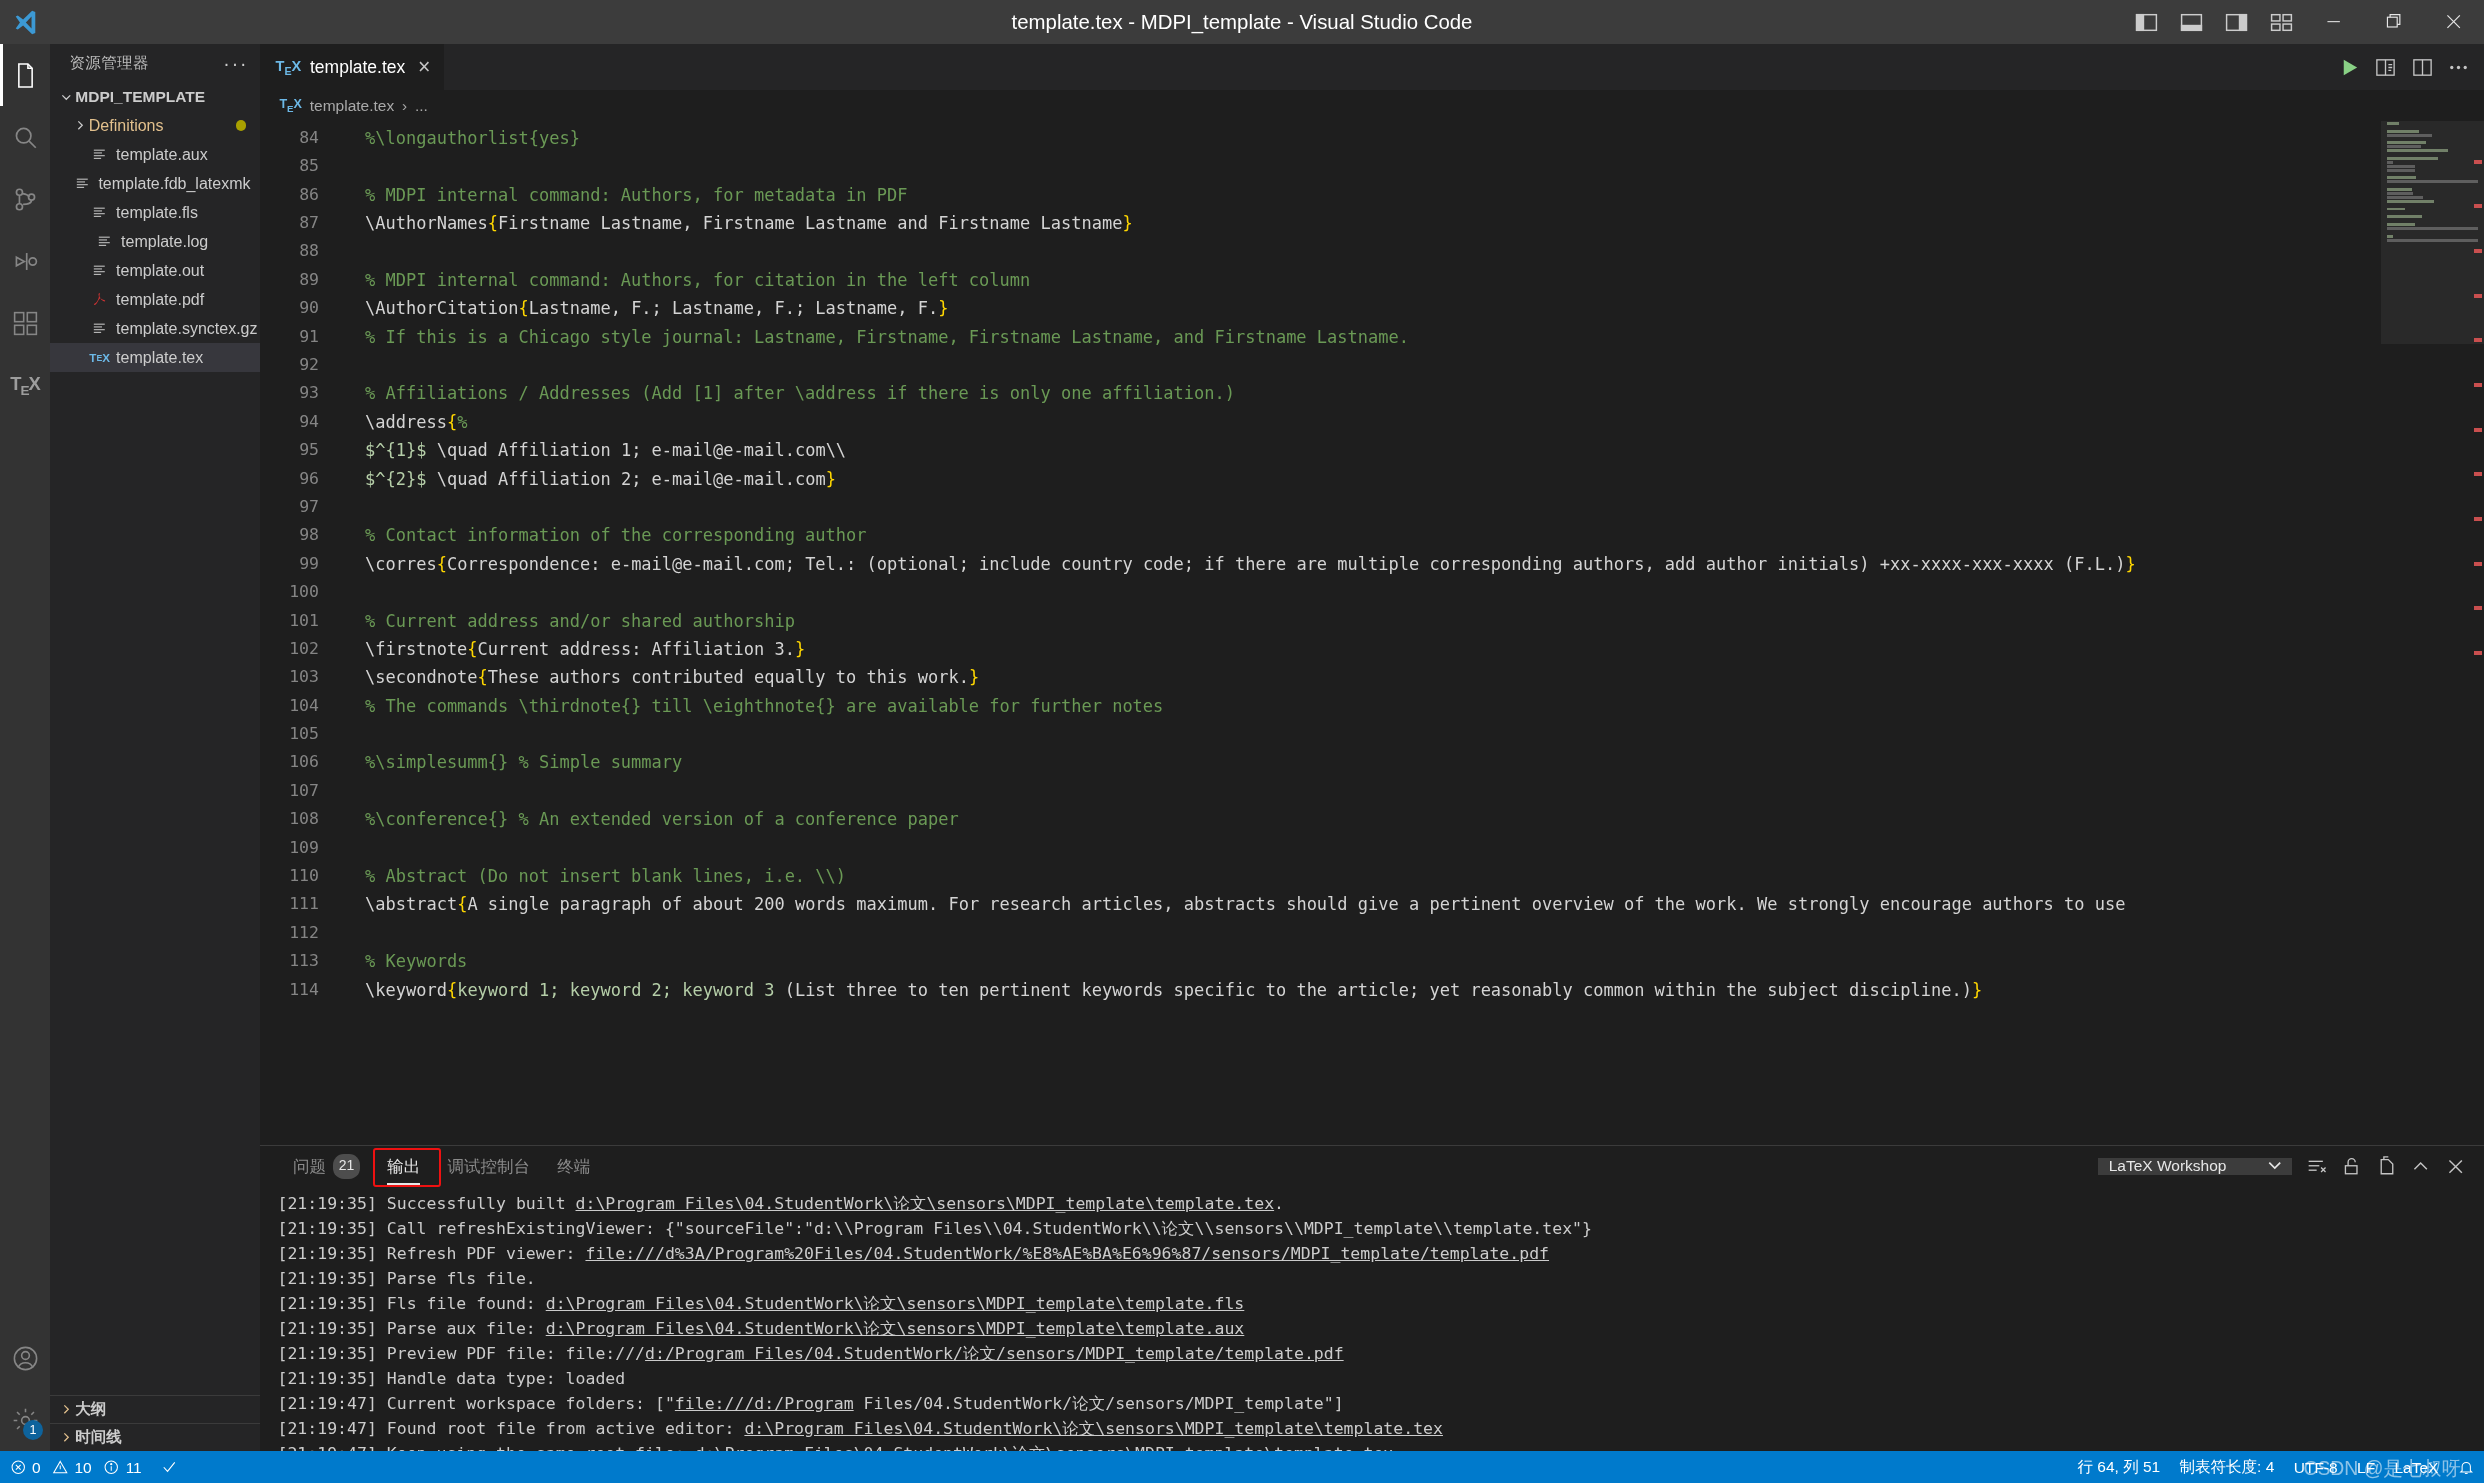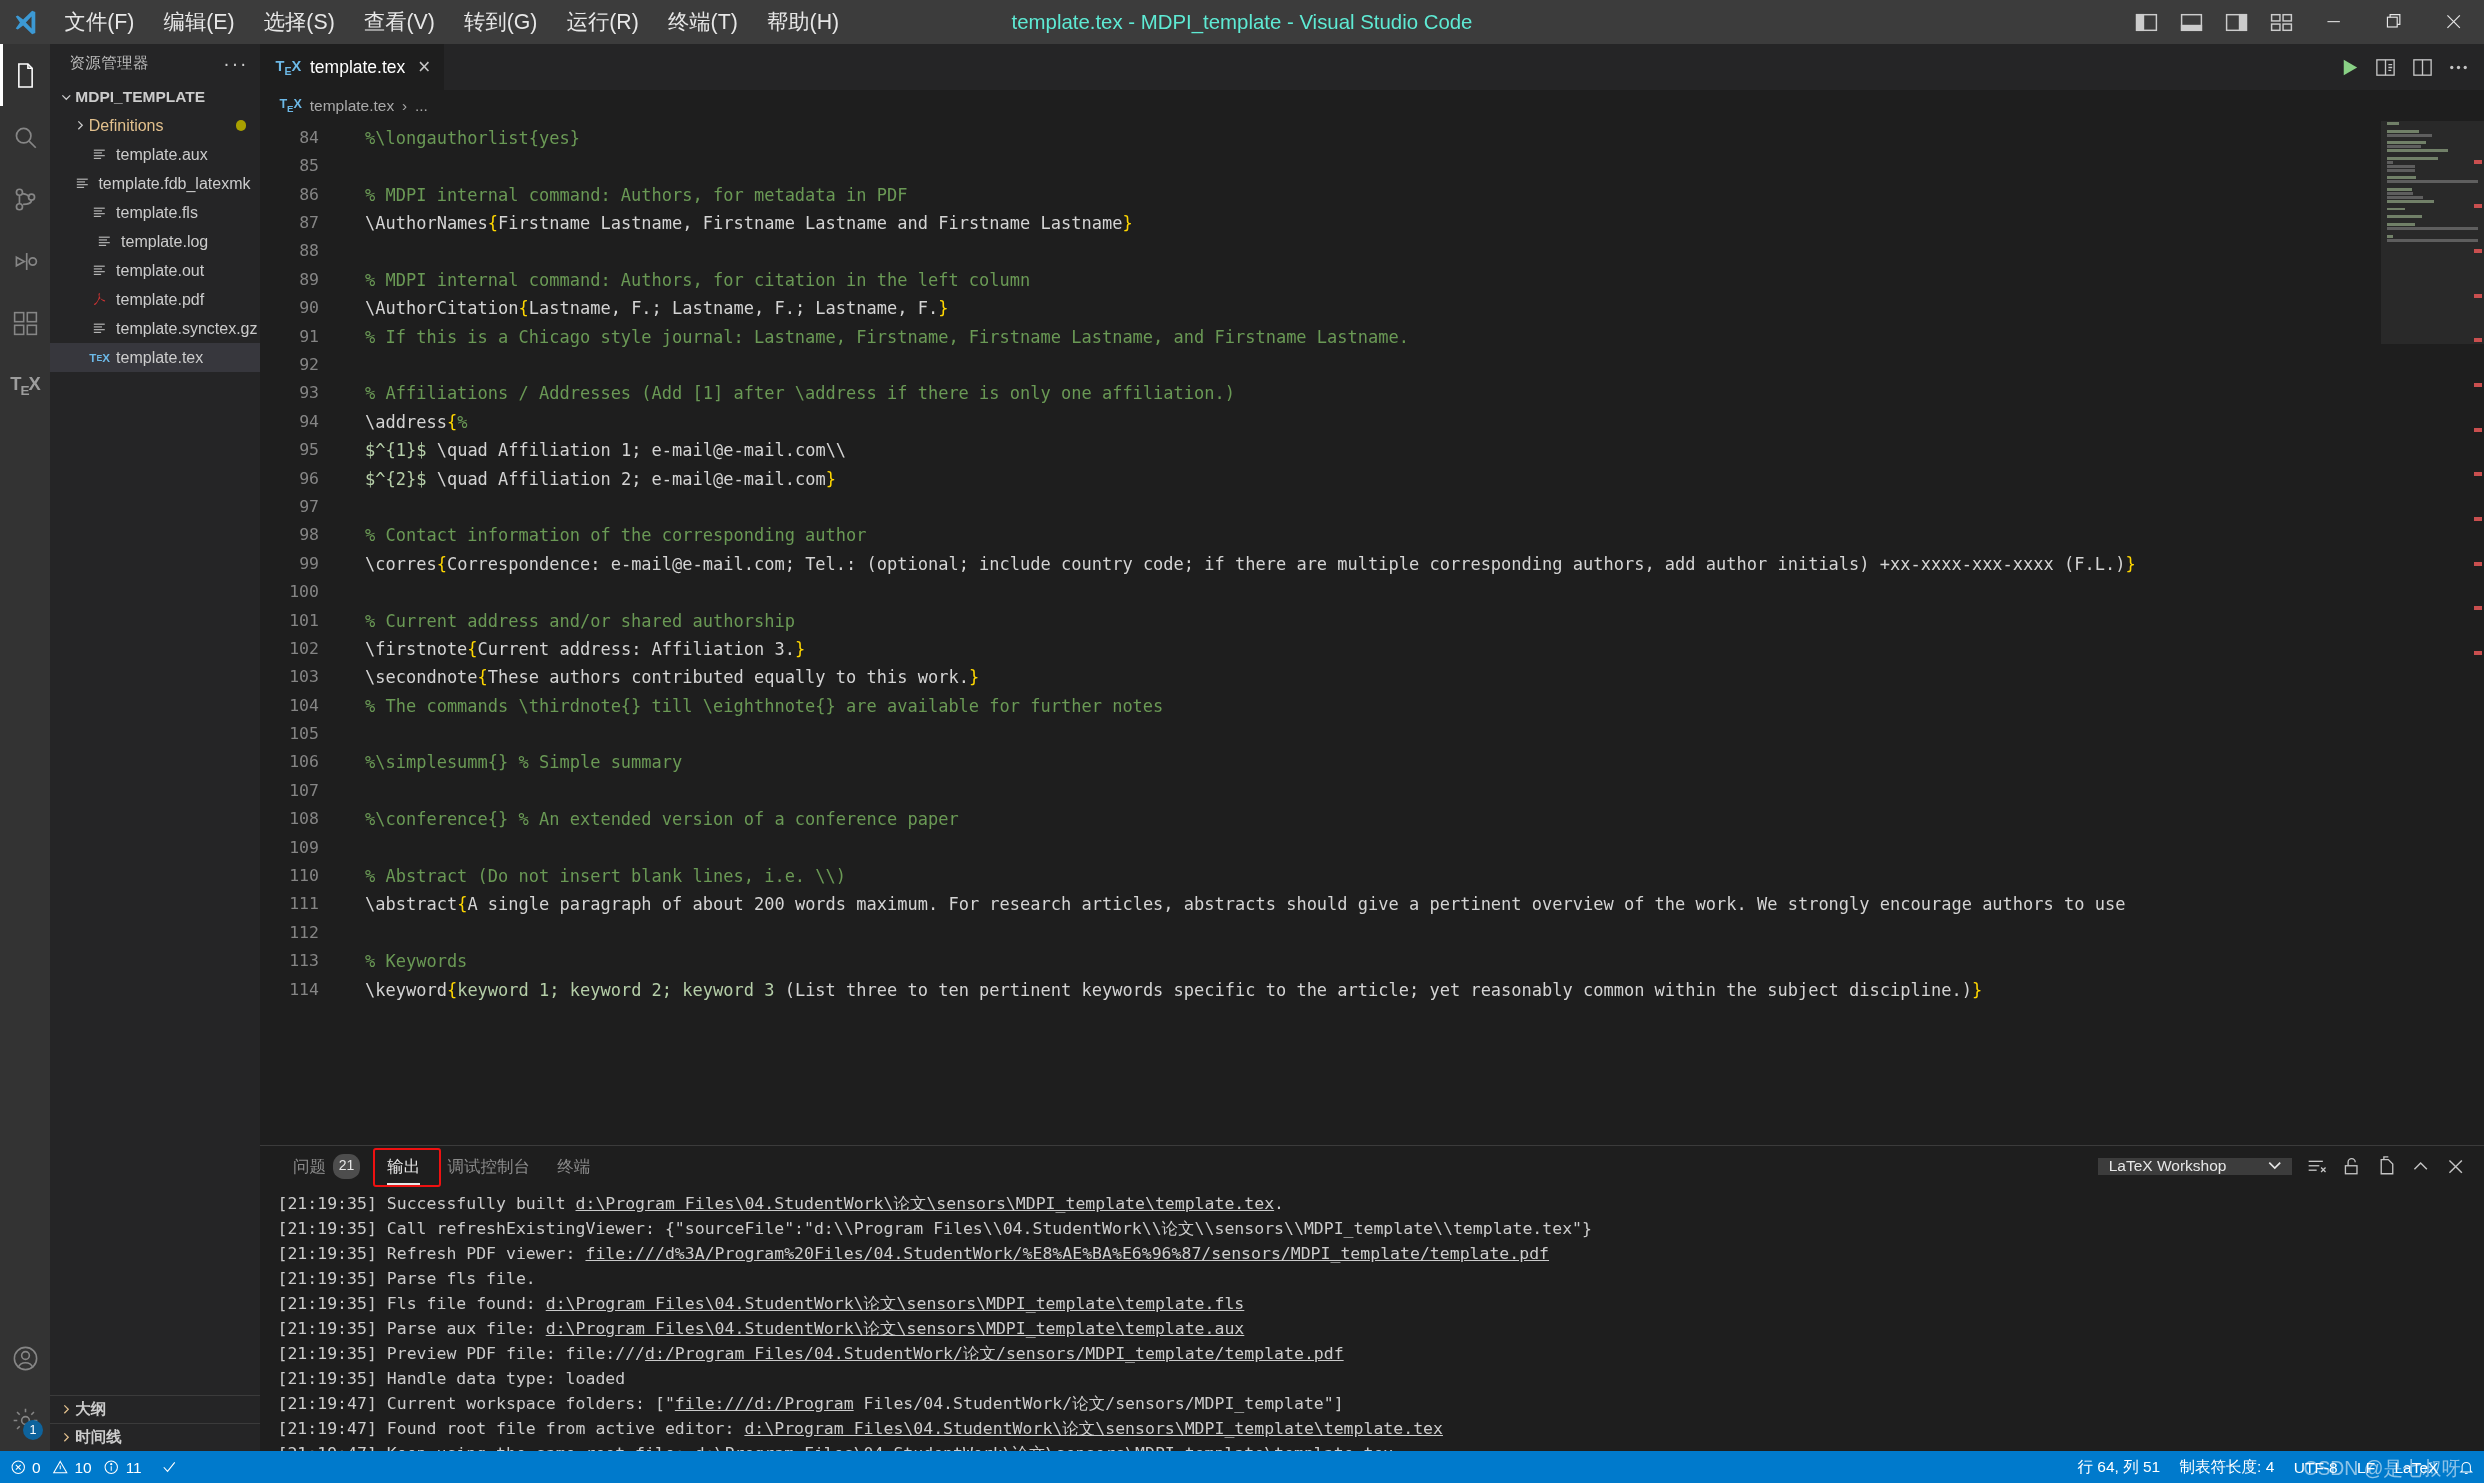--- a/index.html
+++ b/index.html
@@ -19,21 +19,21 @@
   }
   .vs-logo { width: 50px; display:flex; align-items:center; justify-content:center; }
   .vs-logo svg { width: 29px; height: 29px; }
   .menu { display: flex; align-items: center; height: 100%; }
   .menu-item {
     padding: 0 14.6px; font-size: 21.3px; color: #e7e7e7; line-height: 44px;
     white-space: nowrap;
   }
   .win-title {
     position: absolute; left: 0; right: 0; text-align: center;
-    font-size: 20.4px; color: #5eead4; pointer-events: none;
+    font-size: 20.4px; color: #ffffff; pointer-events: none;
   }
   .title-right { margin-left: auto; display: flex; align-items: center; height: 100%; z-index:2;}
   .layout-ico { width: 45px; height: 44px; display:flex; align-items:center; justify-content:center; }
   .layout-ico svg { width: 25px; height: 25px; }
   .wbtn { width: 60px; height: 44px; display: flex; align-items: center; justify-content: center; }
   .wbtn svg { width: 21.3px; height: 21.3px; }
 
   
   .body-row { display: flex; flex: 1 1 auto; min-height: 0; }
 
@@ -196,30 +196,20 @@
 </head>
 <body>
 
 <div id="app">
 
   <div class="titlebar">
     <div class="vs-logo">
       <svg viewBox="0 0 24 24">
           <path fill="#3c99d4" d="M17.5 2.2 10 9.6 5.6 6.3 3.9 7.1l3.5 4.9-3.5 4.9 1.7.8L10 14.4l7.5 7.4 2.6-1.2V3.4zM17 7v10l-4.7-5z"></path>
         </svg>
-    </div>
-    <div class="menu">
-      <div class="menu-item">文件(F)</div>
-      <div class="menu-item">编辑(E)</div>
-      <div class="menu-item">选择(S)</div>
-      <div class="menu-item">查看(V)</div>
-      <div class="menu-item">转到(G)</div>
-      <div class="menu-item">运行(R)</div>
-      <div class="menu-item">终端(T)</div>
-      <div class="menu-item">帮助(H)</div>
     </div>
     <div class="win-title">template.tex - MDPI_template - Visual Studio Code</div>
     <div class="title-right">
       <div class="layout-ico">
         <svg viewBox="0 0 24 24" fill="none" stroke="#cccccc" stroke-width="1.4">
             <rect x="2.5" y="4.5" width="19" height="15"></rect>
             <line x1="9" y1="4.5" x2="9" y2="19.5"></line>
             <rect x="2.5" y="4.5" width="6.5" height="15" fill="#cccccc"></rect>
           </svg>
       </div>

